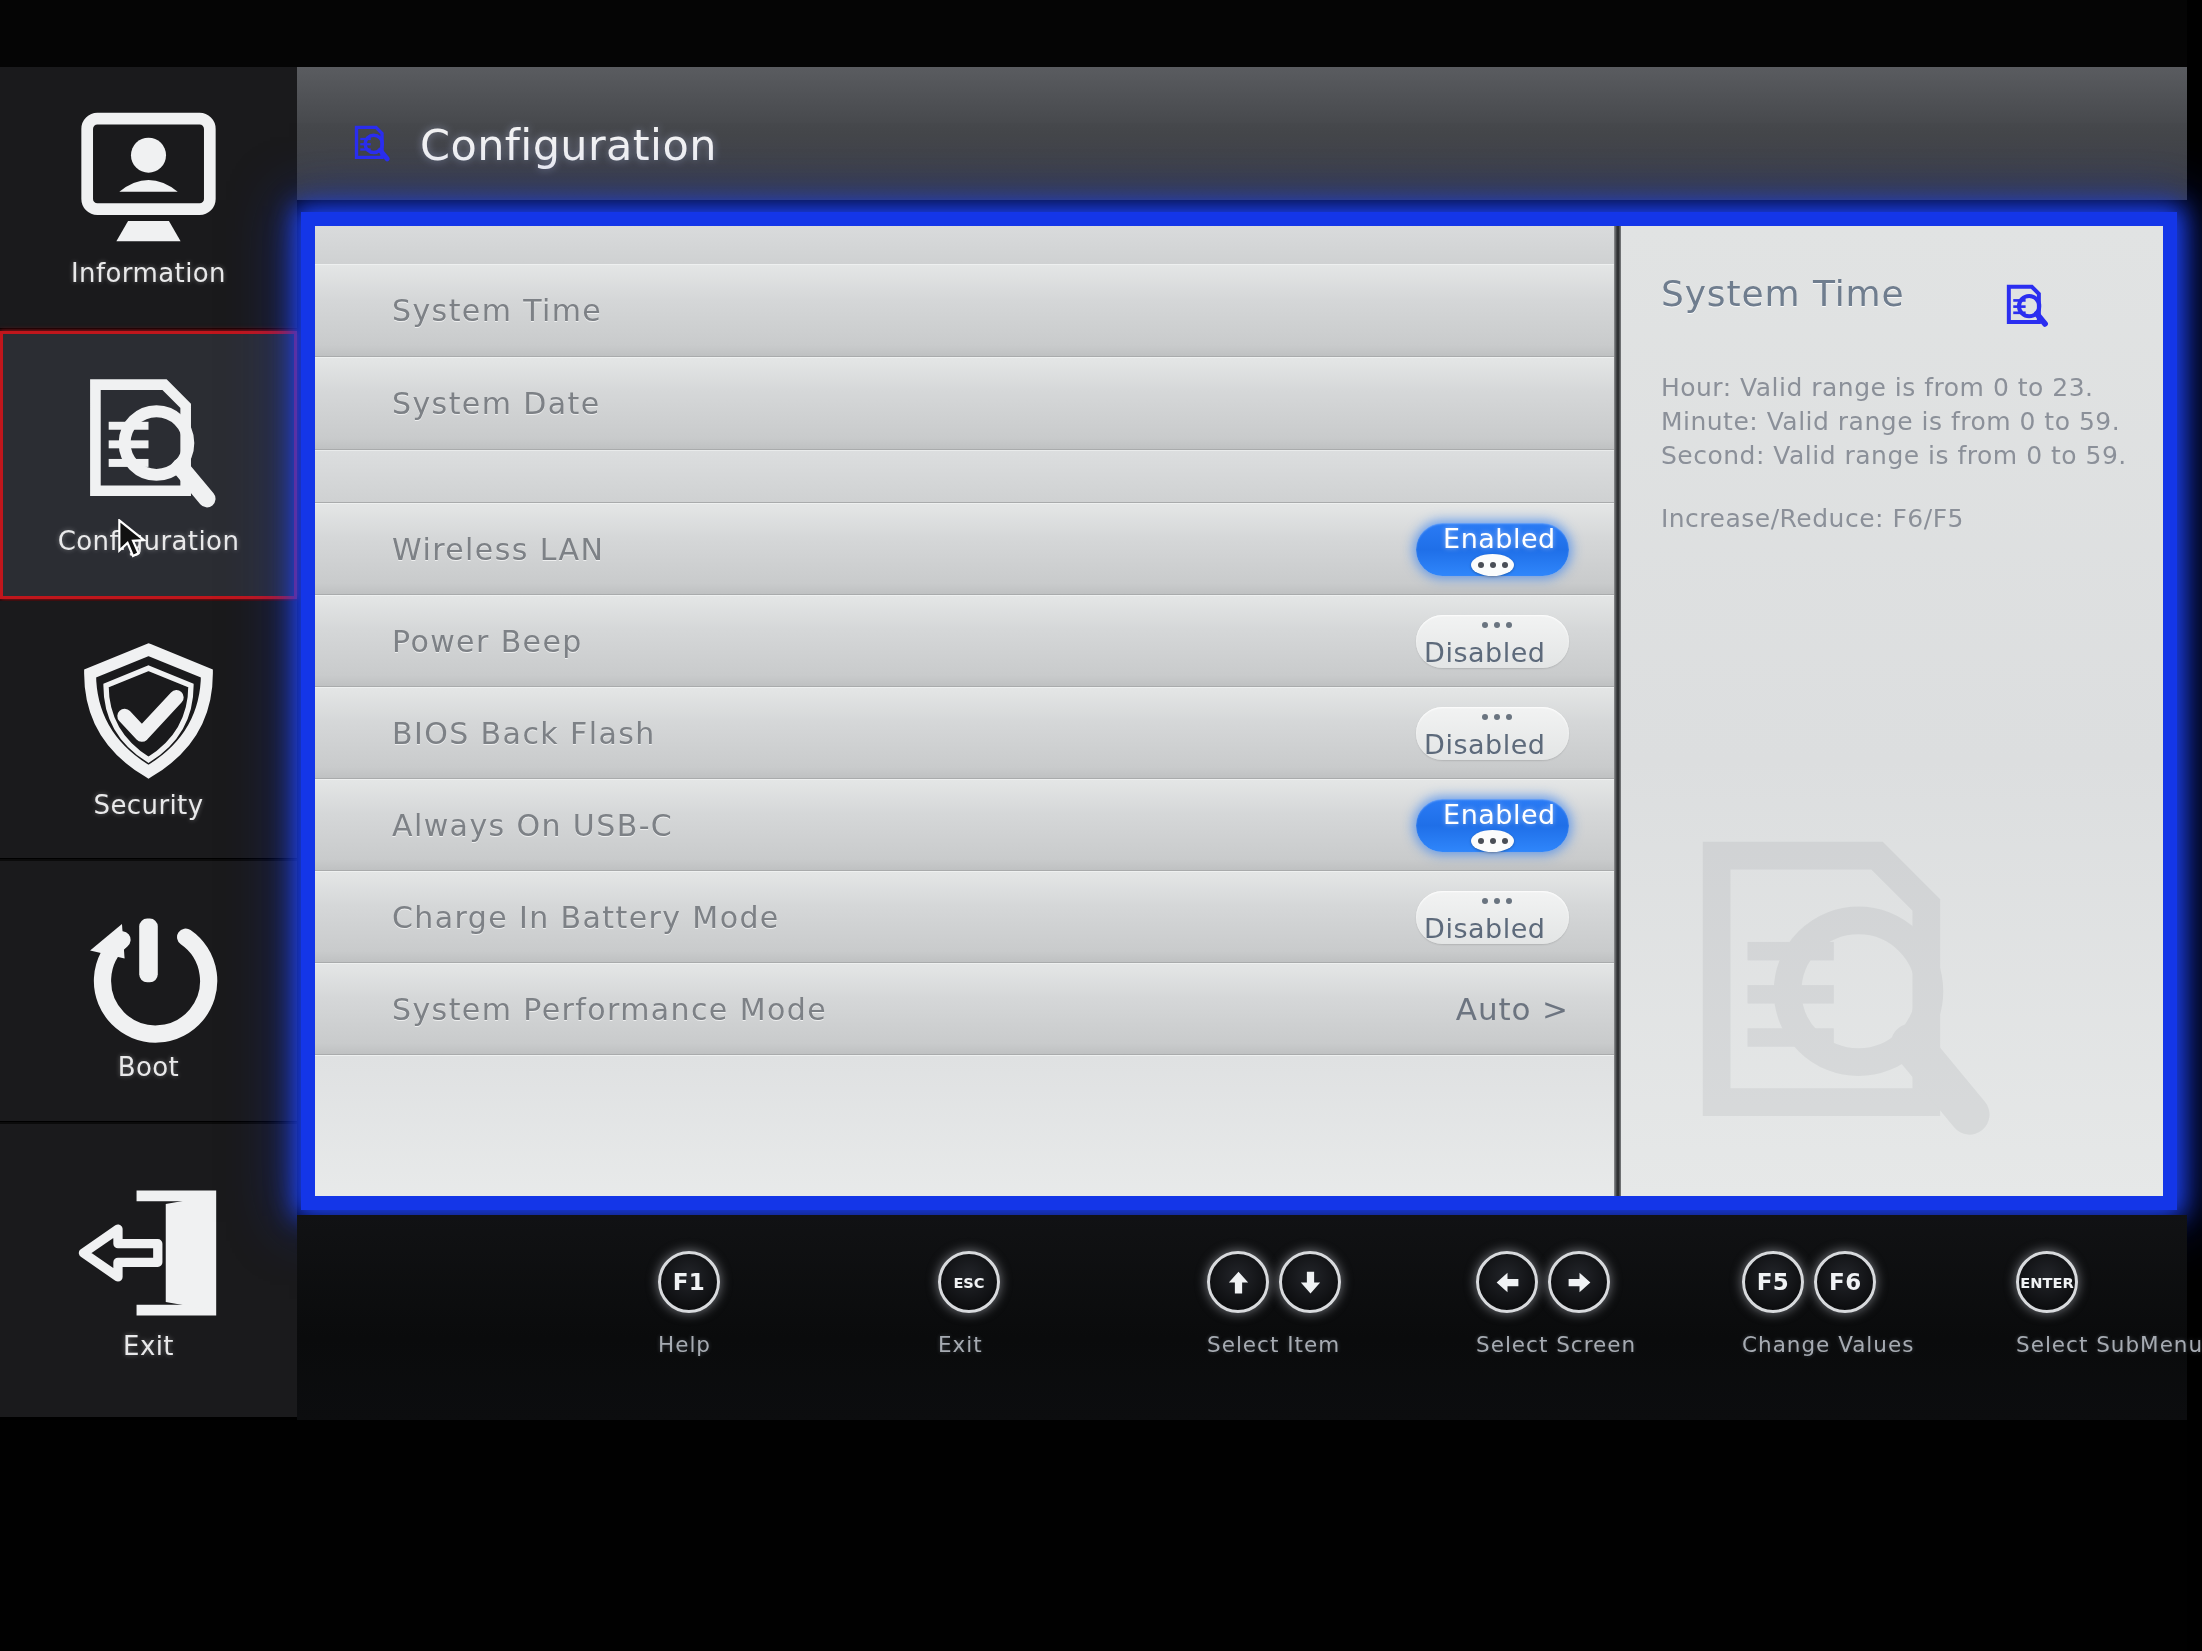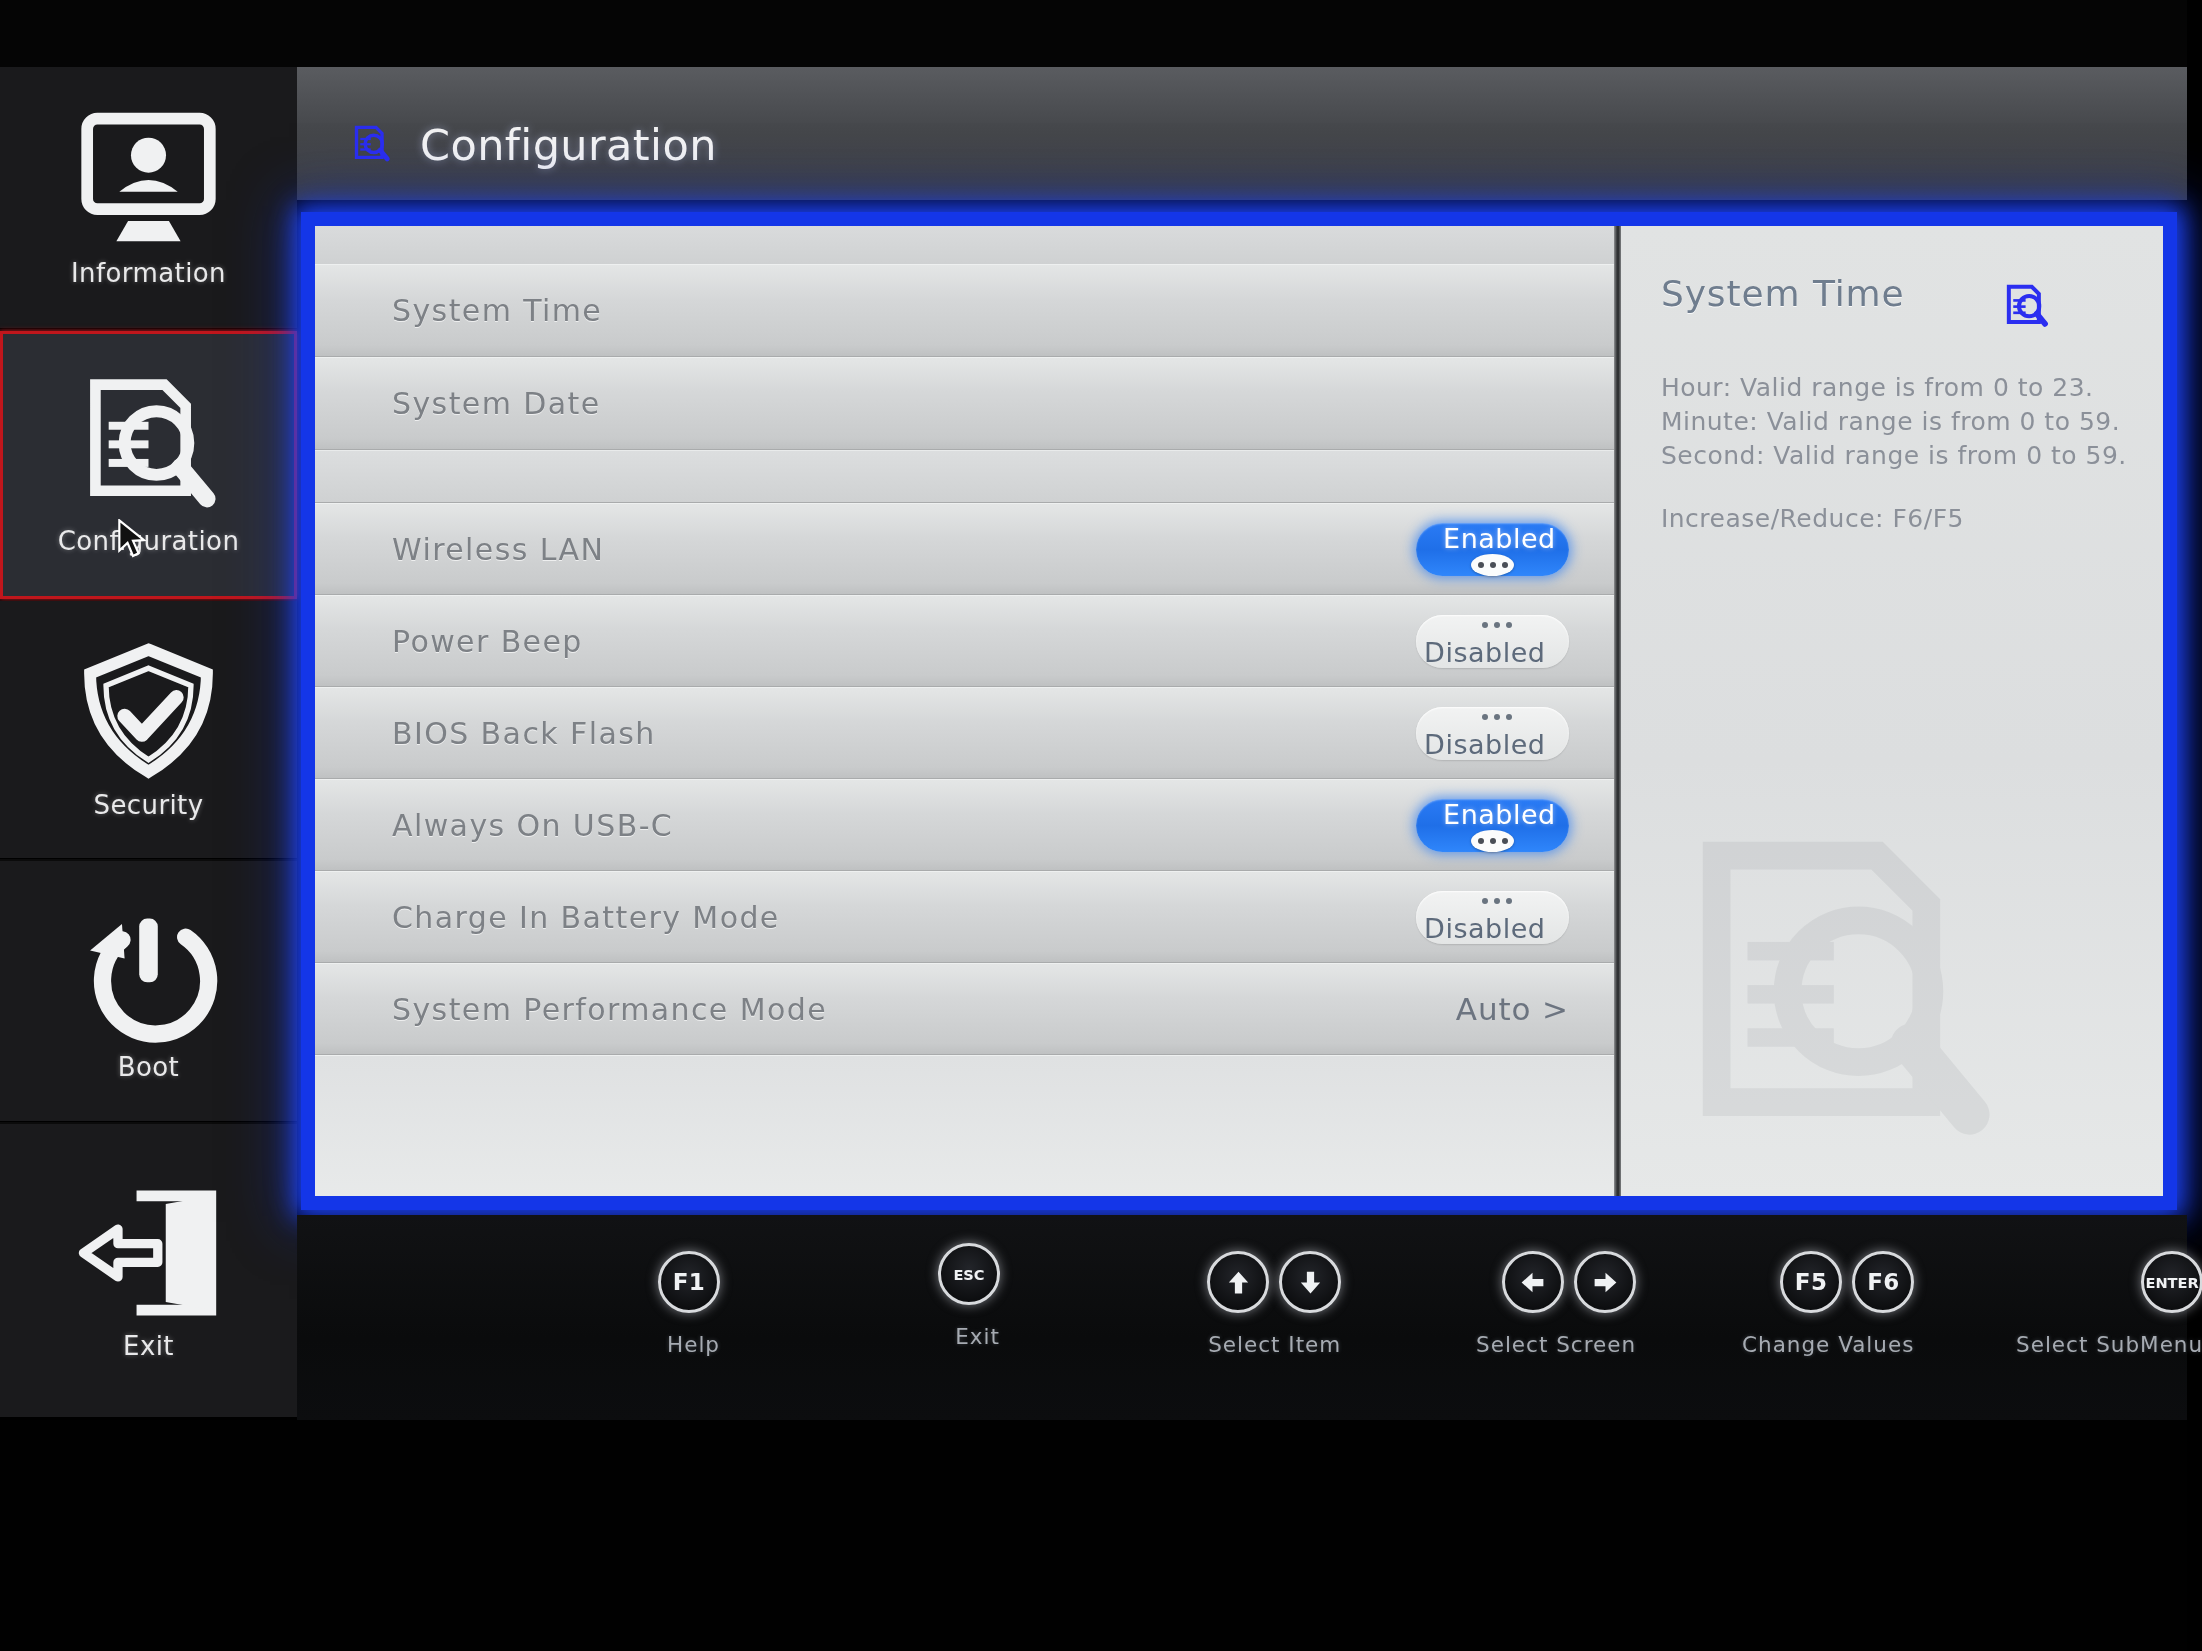--- a/index.html
+++ b/index.html
@@ -95,34 +95,34 @@
               text-shadow:0 0.9px 0 rgba(255,255,255,.8);}
   .help-icon{width:53px;height:59px;margin-top:5.2px;}
   .help-lines{margin-top:34px;}
   .help-line{color:#8b9099;font-size:25px;line-height:34px;letter-spacing:0.5px;white-space:nowrap;}
   .help-gap{height:29px;}
   .watermark{position:absolute;left:34px;top:594px;width:370px;height:361px;opacity:.09;}
 
   
   .footer{position:absolute;left:297px;top:1215px;width:1890px;height:205px;
           background:linear-gradient(180deg,#111214 0%,#0a0b0c 60%,#0c0d0f 100%);}
-  .fgroup{position:absolute;display:flex;flex-direction:column;align-items:flex-end;}
+  .fgroup{position:absolute;display:flex;flex-direction:column;align-items:flex-start;}
   .fkeys{display:flex;gap:10.3px;}
   .fkey{width:62px;height:62px;border-radius:50%;
         background:radial-gradient(circle at 50% 40%,#23252a 0%,#0d0e10 72%);
         border:3.4px solid #d8dadd;display:flex;align-items:center;justify-content:center;
         box-shadow:0 0 12px rgba(225,230,240,.5);box-sizing:border-box;}
   .fkey span{color:#f0f2f4;font-size:23px;font-weight:bold;letter-spacing:0.4px;}
   .fkey span.sm{font-size:14.6px;letter-spacing:0;}
   .fkey svg{width:29px;height:29px;}
   .flabel{margin-top:19px;color:#a6abb2;font-size:21.5px;letter-spacing:1px;white-space:nowrap;
           text-shadow:0 0 4.3px rgba(180,190,205,.3);}
 
   #fg-help{left:361px;top:36px;}
-  #fg-exit{left:641px;top:28px;}
+  #fg-exit{left:641px;top:36px;}
   #fg-select-item{left:910px;top:36px;}
   #fg-select-screen{left:1179px;top:36px;}
   #fg-change-values{left:1445px;top:36px;}
   #fg-select-submenu{left:1719px;top:36px;}
 </style>
 </head>
 <body>
 
 <div class="screen">
 

